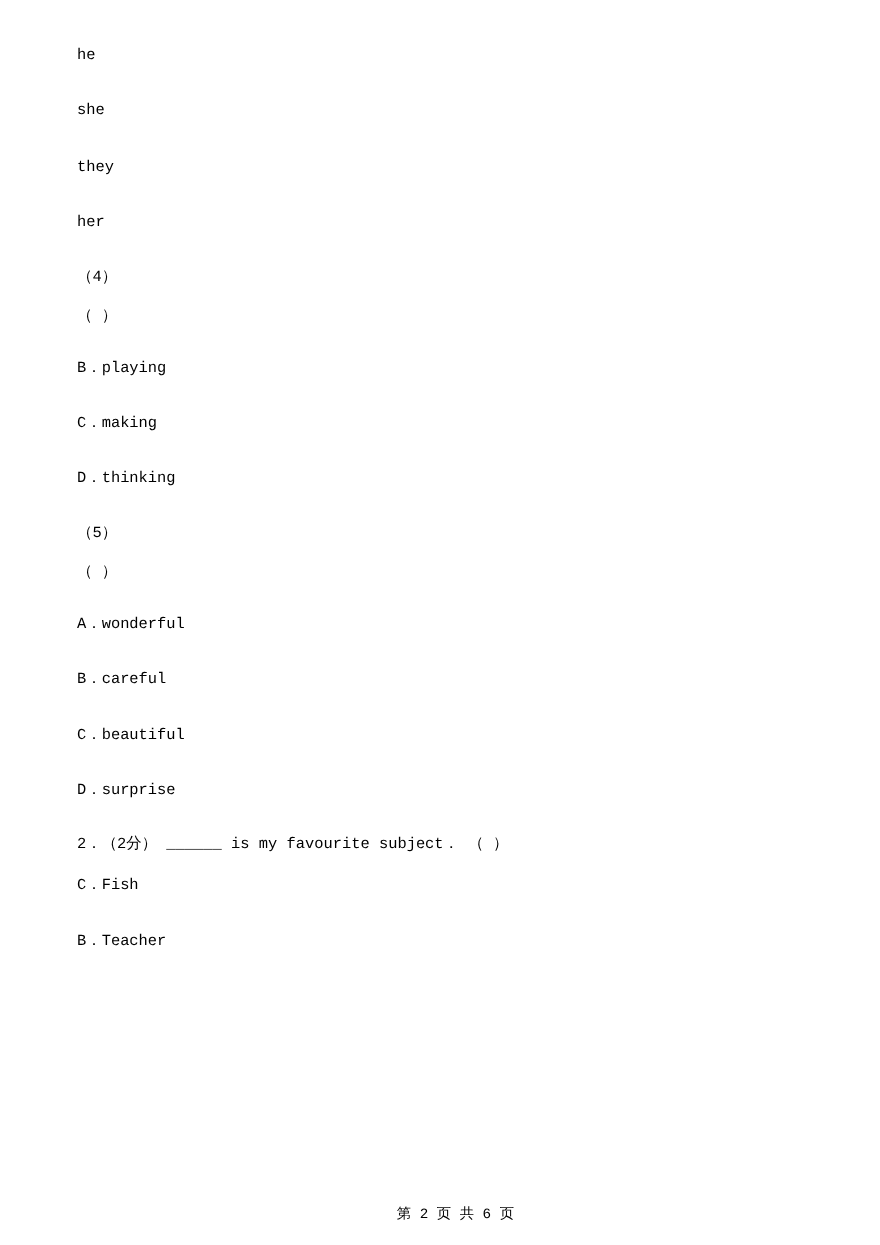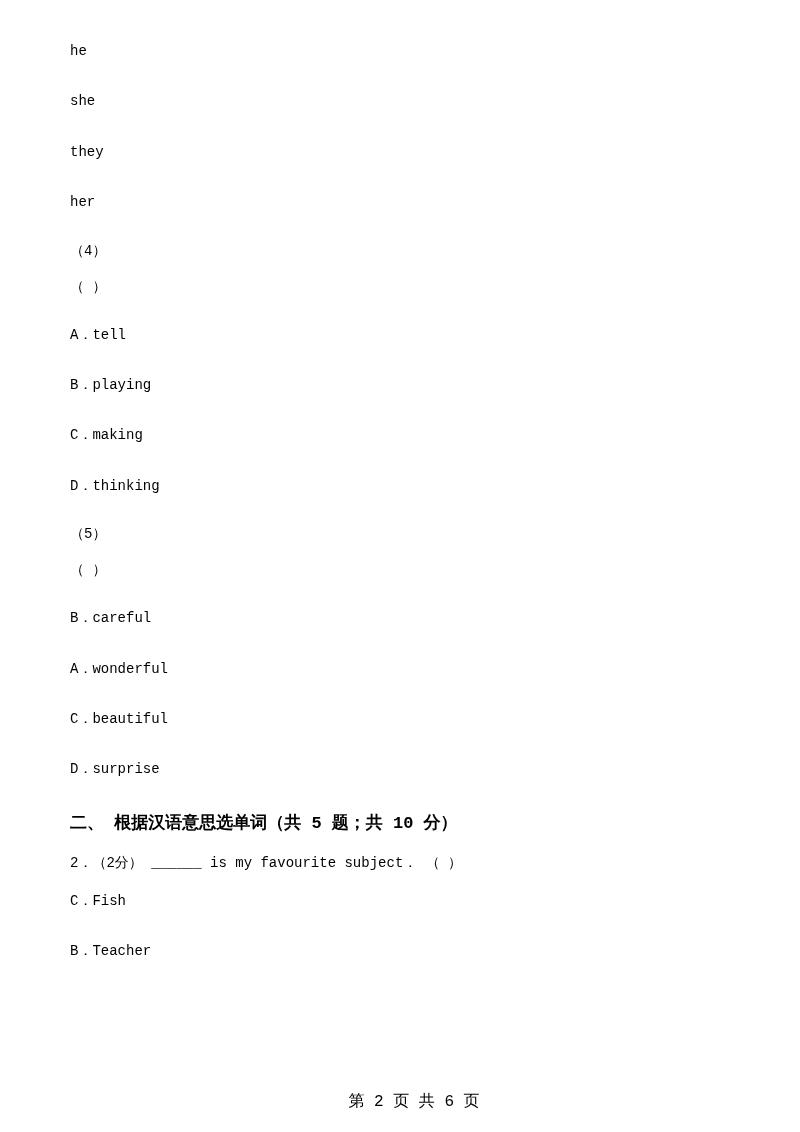--- a/index.html
+++ b/index.html
@@ -57,21 +57,21 @@
       font-size: 14px;
       margin-top: 12px;
     }
 
     .page-footer {
       position: absolute;
       bottom: 20px;
       left: 0;
       right: 0;
       text-align: center;
-      font-size: 16px;
+      font-size: 13px;
       color: #000;
       padding-left: 28px;
     }
   </style>
 </head>
 <body>
 
 <div class="page-content">
 
   <div class="option-line">
@@ -88,55 +88,49 @@
   </div>
 
   <div class="question-number">
     <span>（4）</span>
   </div>
   <div class="answer-blank">
     <span>（    ）</span>
   </div>
 
   <div class="option-line">
-    <span>A．<span>tell</span></span>
-  </div>
-  <div class="option-line">
     <span>B．<span>playing</span></span>
   </div>
   <div class="option-line">
     <span>C．<span>making</span></span>
   </div>
   <div class="option-line">
     <span>D．<span>thinking</span></span>
   </div>
 
   <div class="question-number">
     <span>（5）</span>
   </div>
   <div class="answer-blank">
     <span>（    ）</span>
   </div>
 
   <div class="option-line">
-    <span>B．<span>careful</span></span>
+    <span>A．<span>wonderful</span></span>
   </div>
   <div class="option-line">
-    <span>A．<span>wonderful</span></span>
+    <span>B．<span>careful</span></span>
   </div>
   <div class="option-line">
     <span>C．<span>beautiful</span></span>
   </div>
   <div class="option-line">
     <span>D．<span>surprise</span></span>
   </div>
 
-  <div class="section-header">
-    <span>二、 根据汉语意思选单词（共 5 题；共 10 分）</span>
-  </div>
 
   <div class="question-line">
     <span>2．（2分）</span>
     <span>______</span>
     <span> </span>
     <span>is my favourite subject．</span>
     <span> </span>
     <span>（    ）</span>
   </div>
 

